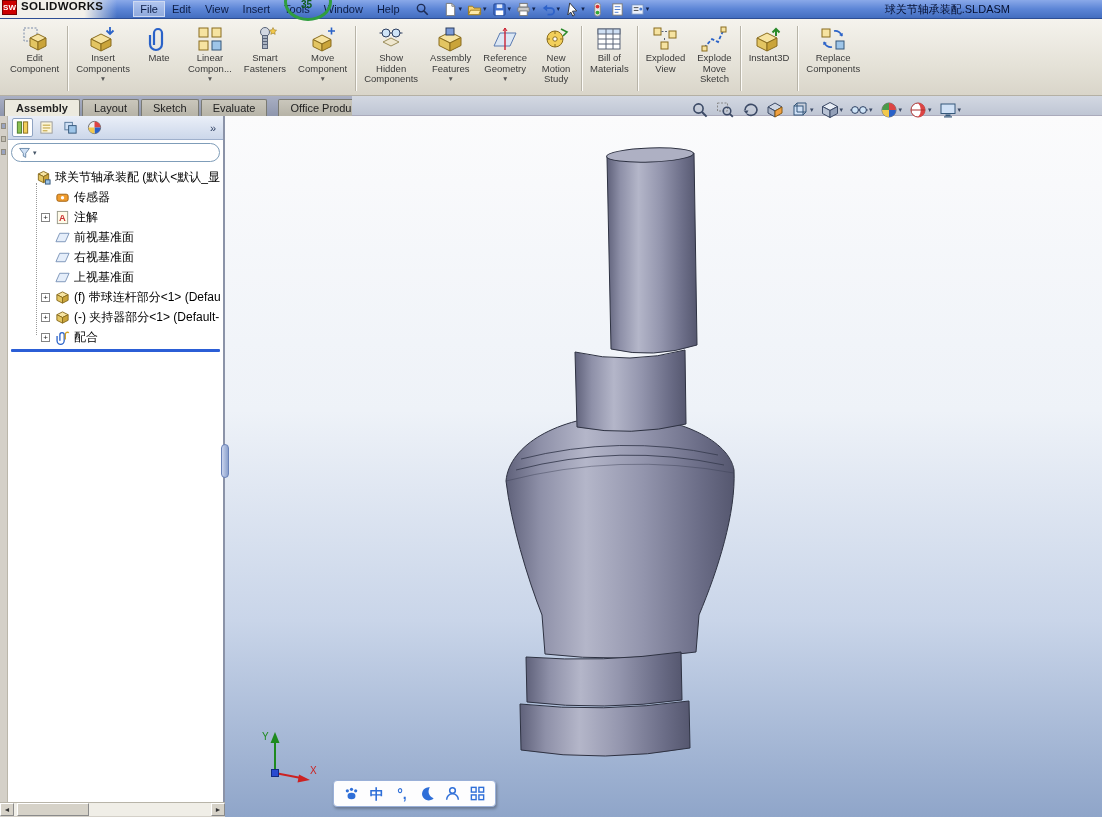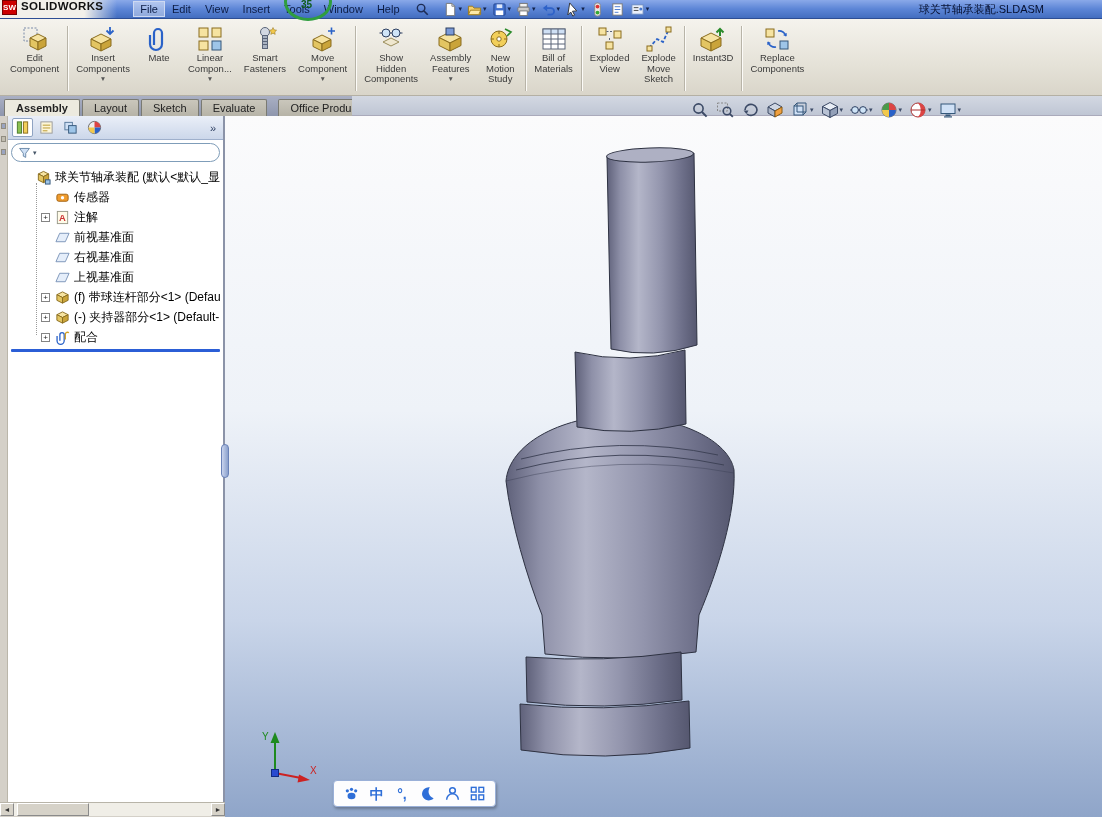--- a/index.html
+++ b/index.html
@@ -13,21 +13,21 @@
 .logo-sw{width:15px;height:15px;background:#c00;color:#fff;font-weight:bold;font-size:8px;display:flex;align-items:center;justify-content:center;border:1px solid #700;margin-right:4px}
 .logo-text{font-weight:bold;color:#111;font-size:11.5px;letter-spacing:.3px}
 #menubar{display:flex;margin-left:16px}
 .menu-item{padding:2px 7px;font-size:11px;color:#0c1c44}
 .menu-item.active{background:rgba(255,255,255,.4);border:1px solid #cdd9f2;padding:1px 6px}
 #search-btn{width:15px;height:15px;margin-left:8px}
 #quicktools{display:flex;align-items:center;margin-left:12px;gap:3px}
 .qtool{display:flex;align-items:center;padding:1px;gap:1px}
 .qtool .ic{width:15px;height:15px}
 .qdrop{font-size:7px;color:#12224a}
-#doc-title{margin-left:auto;margin-right:58px;font-size:11px;color:#051030;white-space:nowrap}
+#doc-title{margin-left:auto;margin-right:92px;font-size:11px;color:#051030;white-space:nowrap}
 
 #badge{position:absolute;left:284px;top:-17px;z-index:10;pointer-events:none}
 .badge-oval{width:48px;height:38px;border:3px solid #2f9e3f;border-radius:50%}
 .badge-num{position:absolute;left:17px;top:16px;color:#0d5a18;font-size:10px;font-weight:bold}
 
 #ribbon{position:absolute;left:0;top:19px;width:1102px;height:77px;background:linear-gradient(#f5f3ed,#e5e2d8 60%,#d9d5c9);border-bottom:1px solid #b4b0a4;display:flex;align-items:stretch;padding:3px 2px 0 4px}
 .rbtn{display:flex;flex-direction:column;align-items:center;justify-content:flex-start;padding:3px 5px 1px;min-width:46px;border:1px solid transparent;border-radius:2px}
 .ric{width:26px;height:26px;margin-bottom:1px}
 .rlbl{font-size:9.5px;line-height:10.5px;color:#3a3a3a;text-align:center;white-space:nowrap}
 .rdrop{font-size:6.5px;color:#555;margin-top:1px}
@@ -297,20 +297,32 @@
         <span class="ric">
           <svg viewBox="0 0 26 26">
             <polygon points="12,6 23,11.5 12,17 1,11.5" fill="#f6e3a1" stroke="#8a6d1f"></polygon>
             <polygon points="1,11.5 12,17 12,25 1,19.5" fill="#e3c562" stroke="#8a6d1f"></polygon>
             <polygon points="23,11.5 12,17 12,25 23,19.5" fill="#caa43a" stroke="#8a6d1f"></polygon>
             <rect x="8" y="2" width="8" height="7" fill="#7a9ad8" stroke="#2c3e60"></rect>
           </svg>
         </span>
         <span class="rlbl">Assembly</span>
         <span class="rlbl">Features</span>
+        <span class="rdrop">▼</span>
+      </div>
+      <div class="rbtn">
+        <span class="ric">
+          <svg viewBox="0 0 26 26">
+            <polygon points="2,20 8,7 24,7 18,20" fill="#d8e6f7" fill-opacity=".85" stroke="#5a7ab0"></polygon>
+            <path d="M13 2v22" stroke="#c23" stroke-width="1.4"></path>
+            <path d="M11 5l2-3 2 3" stroke="#c23" fill="none"></path>
+          </svg>
+        </span>
+        <span class="rlbl">Reference</span>
+        <span class="rlbl">Geometry</span>
         <span class="rdrop">▼</span>
       </div>
       <div class="rbtn">
         <span class="ric">
           <svg viewBox="0 0 26 26">
             <circle cx="12" cy="13" r="8" fill="#f2cf5a" stroke="#8a6d1f"></circle>
             <circle cx="12" cy="13" r="2.2" fill="#fff" stroke="#8a6d1f"></circle>
             <path d="M12 5v3M12 18v3M4 13h3M17 13h3" stroke="#8a6d1f"></path>
             <path d="M18 3l6 3-4 4" fill="none" stroke="#2a8a2a" stroke-width="1.6"></path>
           </svg>

